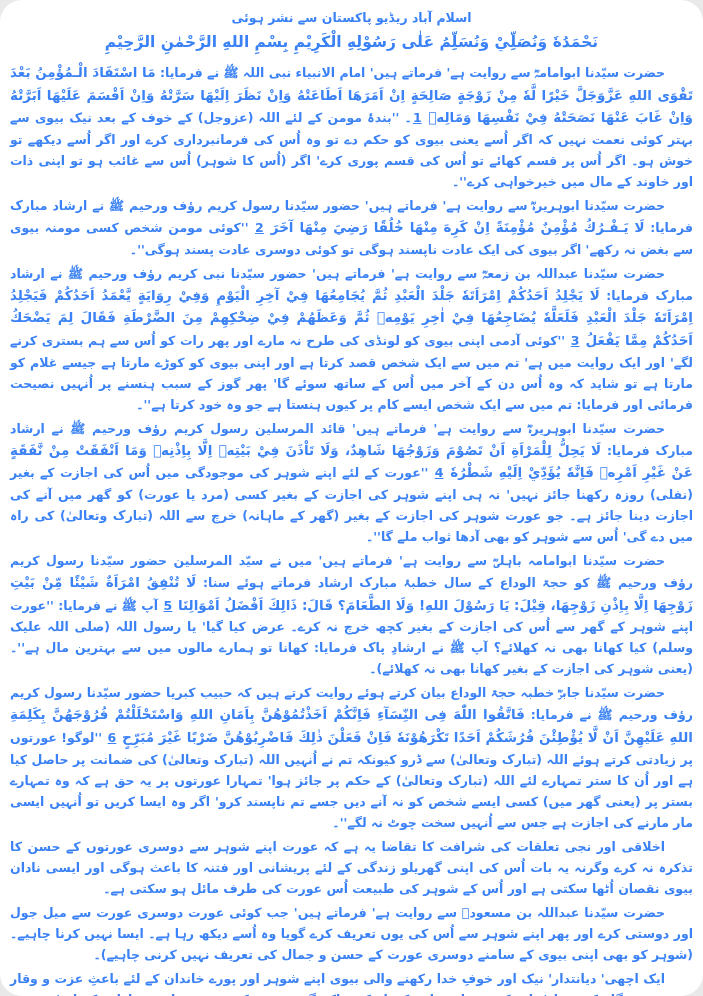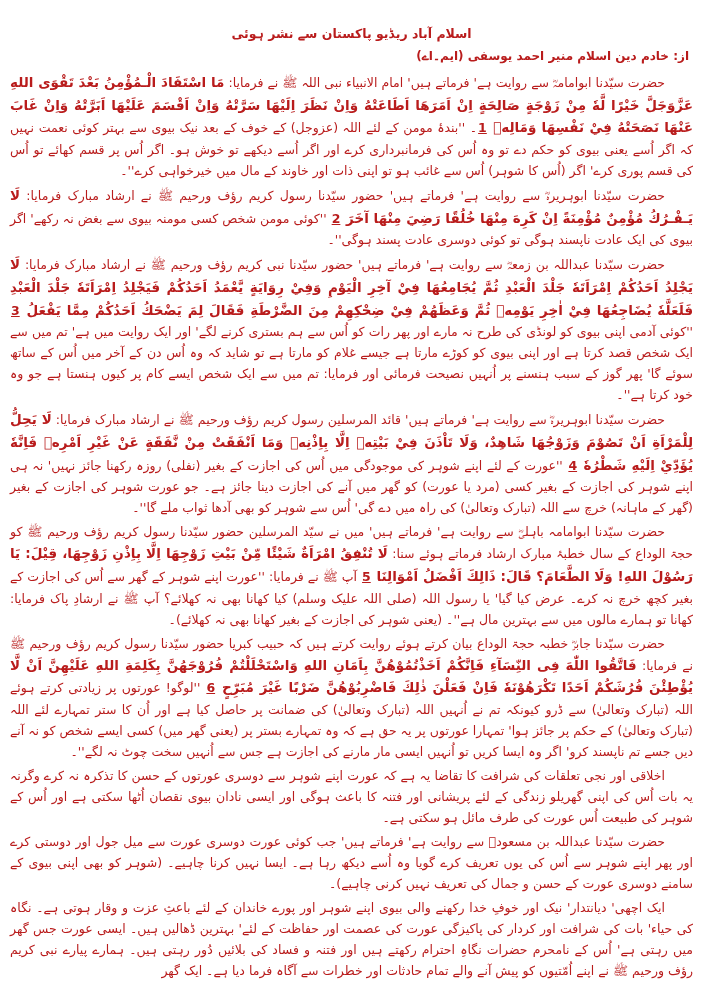--- a/index.html
+++ b/index.html
@@ -6,26 +6,27 @@
     margin: 0;
     padding: 0;
     background: #e9e9e9;
   }
   .page {
     position: relative;
     width: 703px;
     height: 996px;
     margin: 0 auto;
     background: #ffffff;
-    color: #b91c1c;
+    color: #3b82f6;
     box-sizing: border-box;
-    padding: 24px 10px 4px 10px;
+    padding: 8px 10px 4px 10px;
     direction: rtl;
     font-family: "DejaVu Sans", sans-serif;
     overflow: hidden;
+    border-radius: 22px;
   }
   .doc-title {
     text-align: center;
     font-size: 12.5px;
     font-weight: bold;
     margin: 2px 0 8px 0;
   }
   .byline {
     text-align: right;
     font-size: 12px;
@@ -39,39 +40,39 @@
     margin: 4px 0 10px 0;
   }
   .body-text p.para {
     margin: 0 0 3px 0;
     text-align: justify;
     text-indent: 28px;
     font-size: 12.5px;
     line-height: 1.68;
   }
   .seg-urdu {
-    font-weight: normal;
+    font-weight: bold;
     margin-top: 14px;
   }
   .seg-arabic {
     font-weight: bold;
     font-size: 13.5px;
   }
   .seg-footnote {
     font-weight: bold;
     text-decoration: underline;
     padding: 0 1px;
   }
 </style>
 </head>
 <body>
 
 <div class="page">
   <div class="doc-title">اسلام آباد ریڈیو پاکستان سے نشر ہوئی</div>
-  <div class="byline">از: خادم دین اسلام منیر احمد یوسفی (ایم۔اے)</div>
+  <div class="basmala">نَحْمَدُهٗ وَنُصَلِّيْ وَنُسَلِّمُ عَلٰى رَسُوْلِهِ الْكَرِيْمِ بِسْمِ اللهِ الرَّحْمٰنِ الرَّحِيْمِ</div>
   <div class="body-text" id="body-text">
       <p class="para"><span class="seg-urdu">حضرت سیّدنا ابوامامہؓ سے روایت ہے' فرماتے ہیں' امام الانبیاء نبی اللہ ﷺ نے فرمایا: </span><span class="seg-arabic">مَا اسْتَفَادَ الْـمُؤْمِنُ بَعْدَ تَقْوَى اللهِ عَزَّوَجَلَّ خَيْرًا لَّهٗ مِنْ زَوْجَةٍ صَالِحَةٍ اِنْ اَمَرَهَا اَطَاعَتْهُ وَاِنْ نَظَرَ اِلَيْهَا سَرَّتْهُ وَاِنْ اَقْسَمَ عَلَيْهَا اَبَرَّتْهُ وَاِنْ غَابَ عَنْهَا نَصَحَتْهُ فِيْ نَفْسِهَا وَمَالِهٖ </span><span class="seg-footnote">1</span><span class="seg-urdu">۔ ''بندۂ مومن کے لئے اللہ (عزوجل) کے خوف کے بعد نیک بیوی سے بہتر کوئی نعمت نہیں کہ اگر اُسے یعنی بیوی کو حکم دے تو وہ اُس کی فرمانبرداری کرے اور اگر اُسے دیکھے تو خوش ہو۔ اگر اُس پر قسم کھائے تو اُس کی قسم پوری کرے' اگر (اُس کا شوہر) اُس سے غائب ہو تو اپنی ذات اور خاوند کے مال میں خیرخواہی کرے''۔</span></p>
       <p class="para"><span class="seg-urdu">حضرت سیّدنا ابوہریرہؓ سے روایت ہے' فرماتے ہیں' حضور سیّدنا رسول کریم رؤف ورحیم ﷺ نے ارشاد مبارک فرمایا: </span><span class="seg-arabic">لَا يَـفْـرُكُ مُؤْمِنٌ مُؤْمِنَةً اِنْ كَرِهَ مِنْهَا خُلُقًا رَضِيَ مِنْهَا آخَرَ </span><span class="seg-footnote">2</span><span class="seg-urdu"> ''کوئی مومن شخص کسی مومنہ بیوی سے بغض نہ رکھے' اگر بیوی کی ایک عادت ناپسند ہوگی تو کوئی دوسری عادت پسند ہوگی''۔</span></p>
       <p class="para"><span class="seg-urdu">حضرت سیّدنا عبداللہ بن زمعہؓ سے روایت ہے' فرماتے ہیں' حضور سیّدنا نبی کریم رؤف ورحیم ﷺ نے ارشاد مبارک فرمایا: </span><span class="seg-arabic">لَا يَجْلِدُ اَحَدُكُمْ اِمْرَاَتَهٗ جَلْدَ الْعَبْدِ ثُمَّ يُجَامِعُهَا فِيْ آخِرِ الْيَوْمِ وَفِيْ رِوَايَةٍ يَّعْمَدُ اَحَدُكُمْ فَيَجْلِدُ اِمْرَاَتَهٗ جَلْدَ الْعَبْدِ فَلَعَلَّهٗ يُضَاجِعُهَا فِيْ اٰخِرِ يَوْمِهٖ ثُمَّ وَعَظَهُمْ فِيْ ضِحْكِهِمْ مِنَ الضَّرْطَةِ فَقَالَ لِمَ يَضْحَكُ اَحَدُكُمْ مِمَّا يَفْعَلُ </span><span class="seg-footnote">3</span><span class="seg-urdu"> ''کوئی آدمی اپنی بیوی کو لونڈی کی طرح نہ مارے اور پھر رات کو اُس سے ہم بستری کرنے لگے' اور ایک روایت میں ہے' تم میں سے ایک شخص قصد کرتا ہے اور اپنی بیوی کو کوڑے مارتا ہے جیسے غلام کو مارتا ہے تو شاید کہ وہ اُس دن کے آخر میں اُس کے ساتھ سوئے گا' پھر گوز کے سبب ہنسنے پر اُنہیں نصیحت فرمائی اور فرمایا: تم میں سے ایک شخص ایسے کام پر کیوں ہنستا ہے جو وہ خود کرتا ہے''۔</span></p>
       <p class="para"><span class="seg-urdu">حضرت سیّدنا ابوہریرہؓ سے روایت ہے' فرماتے ہیں' قائد المرسلین رسول کریم رؤف ورحیم ﷺ نے ارشاد مبارک فرمایا: </span><span class="seg-arabic">لَا يَحِلُّ لِلْمَرْاَةِ اَنْ تَصُوْمَ وَزَوْجُهَا شَاهِدٌ، وَلَا تَاْذَنَ فِيْ بَيْتِهٖ اِلَّا بِاِذْنِهٖ وَمَا اَنْفَقَتْ مِنْ نَّفَقَةٍ عَنْ غَيْرِ اَمْرِهٖ فَاِنَّهٗ يُؤَدِّيْ اِلَيْهِ شَطْرُهٗ </span><span class="seg-footnote">4</span><span class="seg-urdu"> ''عورت کے لئے اپنے شوہر کی موجودگی میں اُس کی اجازت کے بغیر (نفلی) روزہ رکھنا جائز نہیں' نہ ہی اپنے شوہر کی اجازت کے بغیر کسی (مرد یا عورت) کو گھر میں آنے کی اجازت دینا جائز ہے۔ جو عورت شوہر کی اجازت کے بغیر (گھر کے ماہانہ) خرچ سے اللہ (تبارک وتعالیٰ) کی راہ میں دے گی' اُس سے شوہر کو بھی آدھا ثواب ملے گا''۔</span></p>
       <p class="para"><span class="seg-urdu">حضرت سیّدنا ابوامامہ باہلیؓ سے روایت ہے' فرماتے ہیں' میں نے سیّد المرسلین حضور سیّدنا رسول کریم رؤف ورحیم ﷺ کو حجۃ الوداع کے سال خطبۂ مبارک ارشاد فرماتے ہوئے سنا: </span><span class="seg-arabic">لَا تُنْفِقُ امْرَاَةٌ شَيْئًا مِّنْ بَيْتِ زَوْجِهَا اِلَّا بِاِذْنِ زَوْجِهَا، قِيْلَ: يَا رَسُوْلَ اللهِ! وَلَا الطَّعَامَ؟ قَالَ: ذَالِكَ اَفْضَلُ اَمْوَالِنَا </span><span class="seg-footnote">5</span><span class="seg-urdu"> آپ ﷺ نے فرمایا: ''عورت اپنے شوہر کے گھر سے اُس کی اجازت کے بغیر کچھ خرچ نہ کرے۔ عرض کیا گیا' یا رسول اللہ (صلی اللہ علیک وسلم) کیا کھانا بھی نہ کھلائے؟ آپ ﷺ نے ارشادِ پاک فرمایا: کھانا تو ہمارے مالوں میں سے بہترین مال ہے''۔ (یعنی شوہر کی اجازت کے بغیر کھانا بھی نہ کھلائے)۔</span></p>
       <p class="para"><span class="seg-urdu">حضرت سیّدنا جابرؓ خطبہ حجۃ الوداع بیان کرتے ہوئے روایت کرتے ہیں کہ حبیب کبریا حضور سیّدنا رسول کریم رؤف ورحیم ﷺ نے فرمایا: </span><span class="seg-arabic">فَاتَّقُوا اللّٰهَ فِى النِّسَآءِ فَاِنَّكُمْ اَخَذْتُمُوْهُنَّ بِاَمَانِ اللهِ وَاسْتَحْلَلْتُمْ فُرُوْجَهُنَّ بِكَلِمَةِ اللهِ عَلَيْهِنَّ اَنْ لَّا يُؤْطِئْنَ فُرُشَكُمْ اَحَدًا تَكْرَهُوْنَهٗ فَاِنْ فَعَلْنَ ذٰلِكَ فَاضْرِبُوْهُنَّ ضَرْبًا غَيْرَ مُبَرِّحٍ </span><span class="seg-footnote">6</span><span class="seg-urdu"> ''لوگو! عورتوں پر زیادتی کرتے ہوئے اللہ (تبارک وتعالیٰ) سے ڈرو کیونکہ تم نے اُنہیں اللہ (تبارک وتعالیٰ) کی ضمانت پر حاصل کیا ہے اور اُن کا ستر تمہارے لئے اللہ (تبارک وتعالیٰ) کے حکم پر جائز ہوا' تمہارا عورتوں پر یہ حق ہے کہ وہ تمہارے بستر پر (یعنی گھر میں) کسی ایسے شخص کو نہ آنے دیں جسے تم ناپسند کرو' اگر وہ ایسا کریں تو اُنہیں ایسی مار مارنے کی اجازت ہے جس سے اُنہیں سخت چوٹ نہ لگے''۔</span></p>
       <p class="para"><span class="seg-urdu">اخلاقی اور نجی تعلقات کی شرافت کا تقاضا یہ ہے کہ عورت اپنے شوہر سے دوسری عورتوں کے حسن کا تذکرہ نہ کرے وگرنہ یہ بات اُس کی اپنی گھریلو زندگی کے لئے پریشانی اور فتنہ کا باعث ہوگی اور ایسی نادان بیوی نقصان اُٹھا سکتی ہے اور اُس کے شوہر کی طبیعت اُس عورت کی طرف مائل ہو سکتی ہے۔</span></p>
       <p class="para"><span class="seg-urdu">حضرت سیّدنا عبداللہ بن مسعودؓ سے روایت ہے' فرماتے ہیں' جب کوئی عورت دوسری عورت سے میل جول اور دوستی کرے اور پھر اپنے شوہر سے اُس کی یوں تعریف کرے گویا وہ اُسے دیکھ رہا ہے۔ ایسا نہیں کرنا چاہیے۔ (شوہر کو بھی اپنی بیوی کے سامنے دوسری عورت کے حسن و جمال کی تعریف نہیں کرنی چاہیے)۔</span></p>
       <p class="para"><span class="seg-urdu">ایک اچھی' دیانتدار' نیک اور خوفِ خدا رکھنے والی بیوی اپنے شوہر اور پورے خاندان کے لئے باعثِ عزت و وقار ہوتی ہے۔ نگاہ کی حیاء' بات کی شرافت اور کردار کی پاکیزگی عورت کی عصمت اور حفاظت کے لئے' بہترین ڈھالیں ہیں۔ ایسی عورت جس گھر میں رہتی ہے' اُس کے نامحرم حضرات نگاہِ احترام رکھتے ہیں اور فتنہ و فساد کی بلائیں دُور رہتی ہیں۔ ہمارے پیارے نبی کریم رؤف ورحیم ﷺ نے اپنے اُمّتیوں کو پیش آنے والے تمام حادثات اور خطرات سے آگاہ فرما دیا ہے۔ ایک گھر</span></p>

